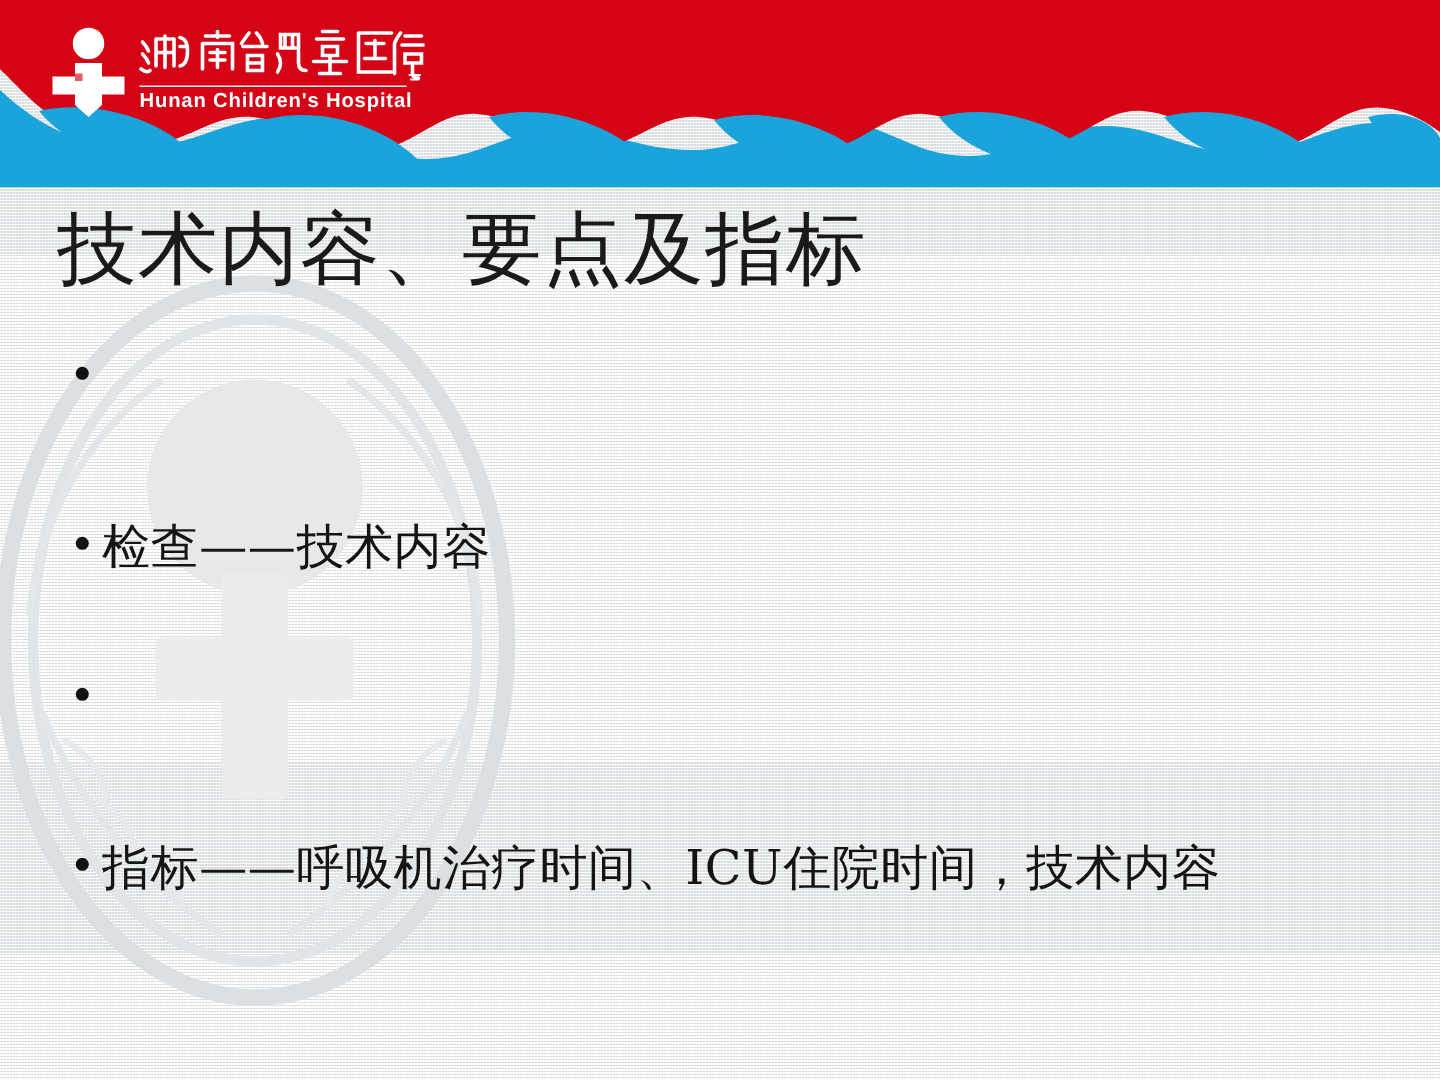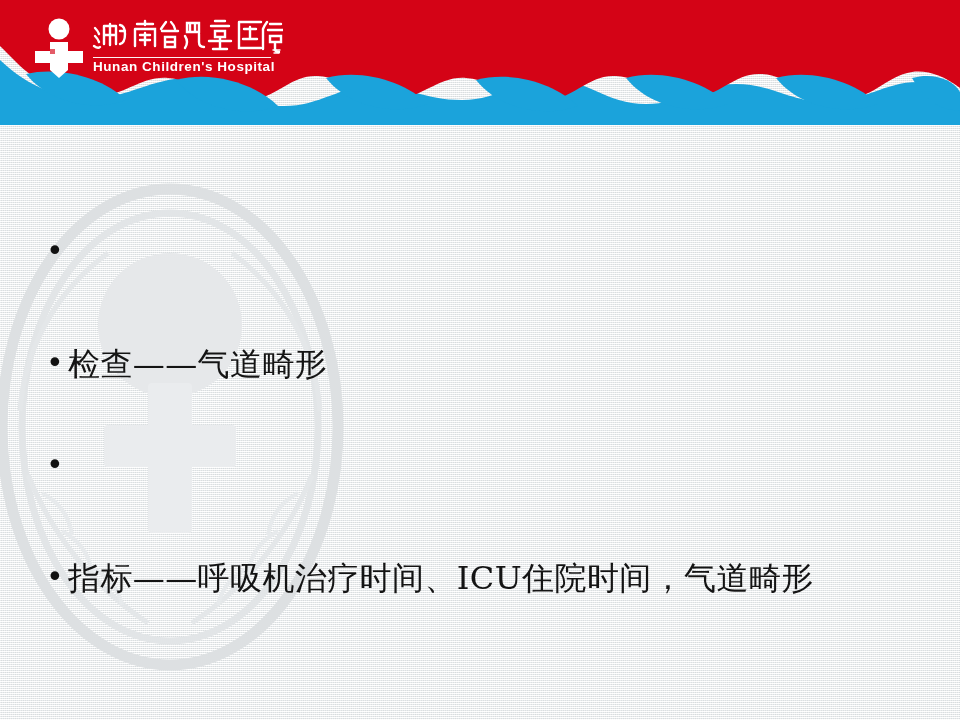--- a/index.html
+++ b/index.html
@@ -272,36 +272,37 @@
         </g>
         <g fill="none" stroke="#ffffff" stroke-width="1.4" stroke-linecap="round">
           <path d="M182 32 h7 M183 35 h5"></path>
         </g>
       </svg>
       <div id="logo-rule"></div>
       <div id="logo-en">Hunan Children's Hospital</div>
     </div>
   </div>
 
+  <div id="title">技术内容、要点及指标</div>
 
   <div id="bullets">
 
     <div class="bullet-row">
       <span class="bullet-dot">•</span>
     </div>
 
     <div class="bullet-row">
       <span class="bullet-dot">•</span>
-      <span class="bullet-text">检查——气道畸形</span>
+      <span class="bullet-text">检查——技术内容</span>
     </div>
 
     <div class="bullet-row">
       <span class="bullet-dot">•</span>
     </div>
 
     <div class="bullet-row">
       <span class="bullet-dot">•</span>
-      <span class="bullet-text">指标——呼吸机治疗时间、ICU住院时间，气道畸形</span>
+      <span class="bullet-text">指标——呼吸机治疗时间、ICU住院时间，技术内容</span>
     </div>
 
   </div>
 
 </div>
 
 </body></html>

